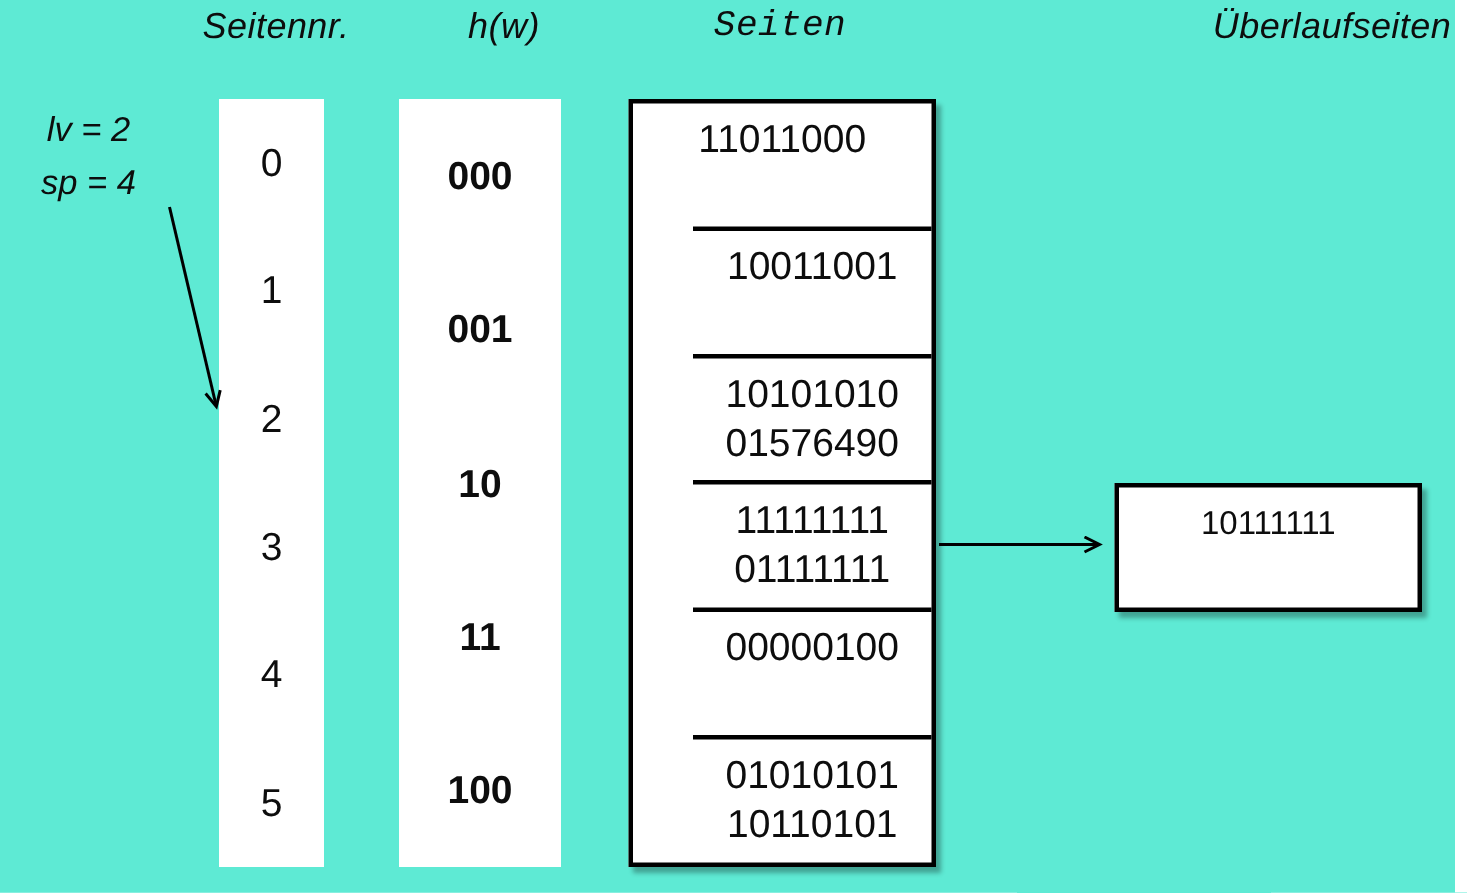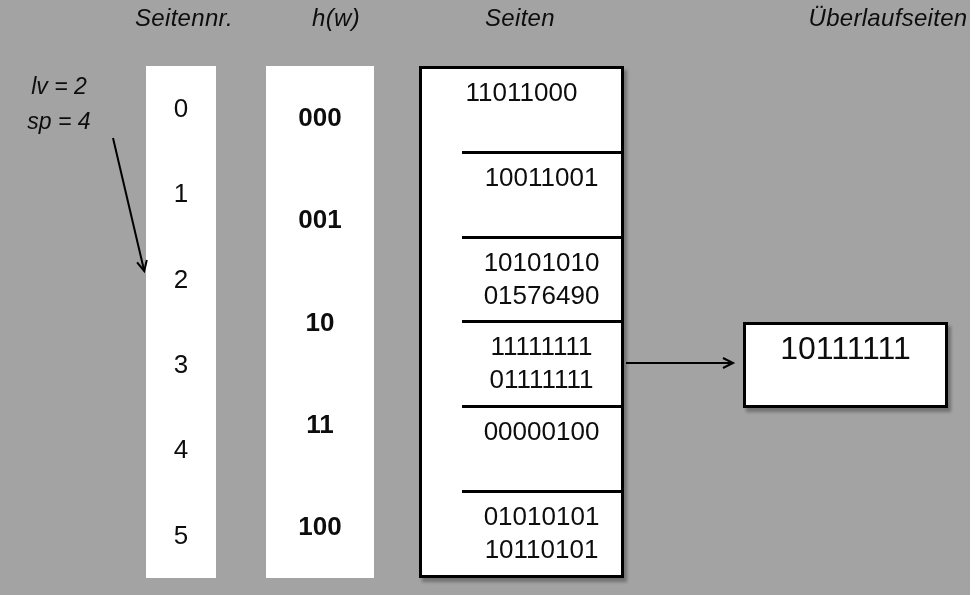--- a/index.html
+++ b/index.html
@@ -1,27 +1,27 @@
 <!DOCTYPE html>
 <html><head>
 <meta charset="utf-8">
 <style>
   html, body { margin:0; padding:0; }
   .canvas {
     position:relative; width:970px; height:595px;
-    background:#a3a3a3; overflow:hidden;
+    background:#5eead4; overflow:hidden;
     font-family:"Liberation Sans", sans-serif; color:#0d0d0d;
   }
   .col-header {
     position:absolute; top:4px; font-style:italic; font-size:24px;
     text-align:center; letter-spacing:0.3px; white-space:nowrap;
   }
   .hdr-pageno   { left:104px; width:160px; }
   .hdr-hash     { left:276px; width:120px; }
-  .hdr-pages    { left:440px; width:160px; }
+  .hdr-pages    { left:440px; width:160px;font-family:Liberation Mono, monospace; }
   .hdr-overflow { left:768px; width:240px; }
 
   .annotation {
     position:absolute; left:6px; top:69px; width:106px;
     font-style:italic; font-size:23px; line-height:35px; text-align:center;
     white-space:nowrap;
   }
 
   .strip {
     position:absolute; top:66px; height:512px; background:#ffffff;
@@ -43,21 +43,21 @@
   .pagebox .prow {
     flex:1; text-align:center; font-size:26px; line-height:33px;
     padding-top:7px; box-sizing:border-box; overflow:hidden;
   }
   .pagebox .prow + .prow { border-top:3px solid #000;margin-left:40px; }
   .record-line { min-height:33px; }
 
   .overflow-box {
     position:absolute; left:743px; top:322px; width:205px; height:86px;
     background:#ffffff; border:3px solid #000; box-sizing:border-box;
-    text-align:center; font-size:32px; line-height:33px; padding-top:7px;
+    text-align:center; font-size:22px; line-height:33px; padding-top:7px;
     box-shadow:3px 4px 3px rgba(0,0,0,0.30);
   }
 
   svg.overlay {
     position:absolute; left:0; top:0; width:978px; height:595px;
     pointer-events:none;
   }
 </style>
 </head>
 <body>

